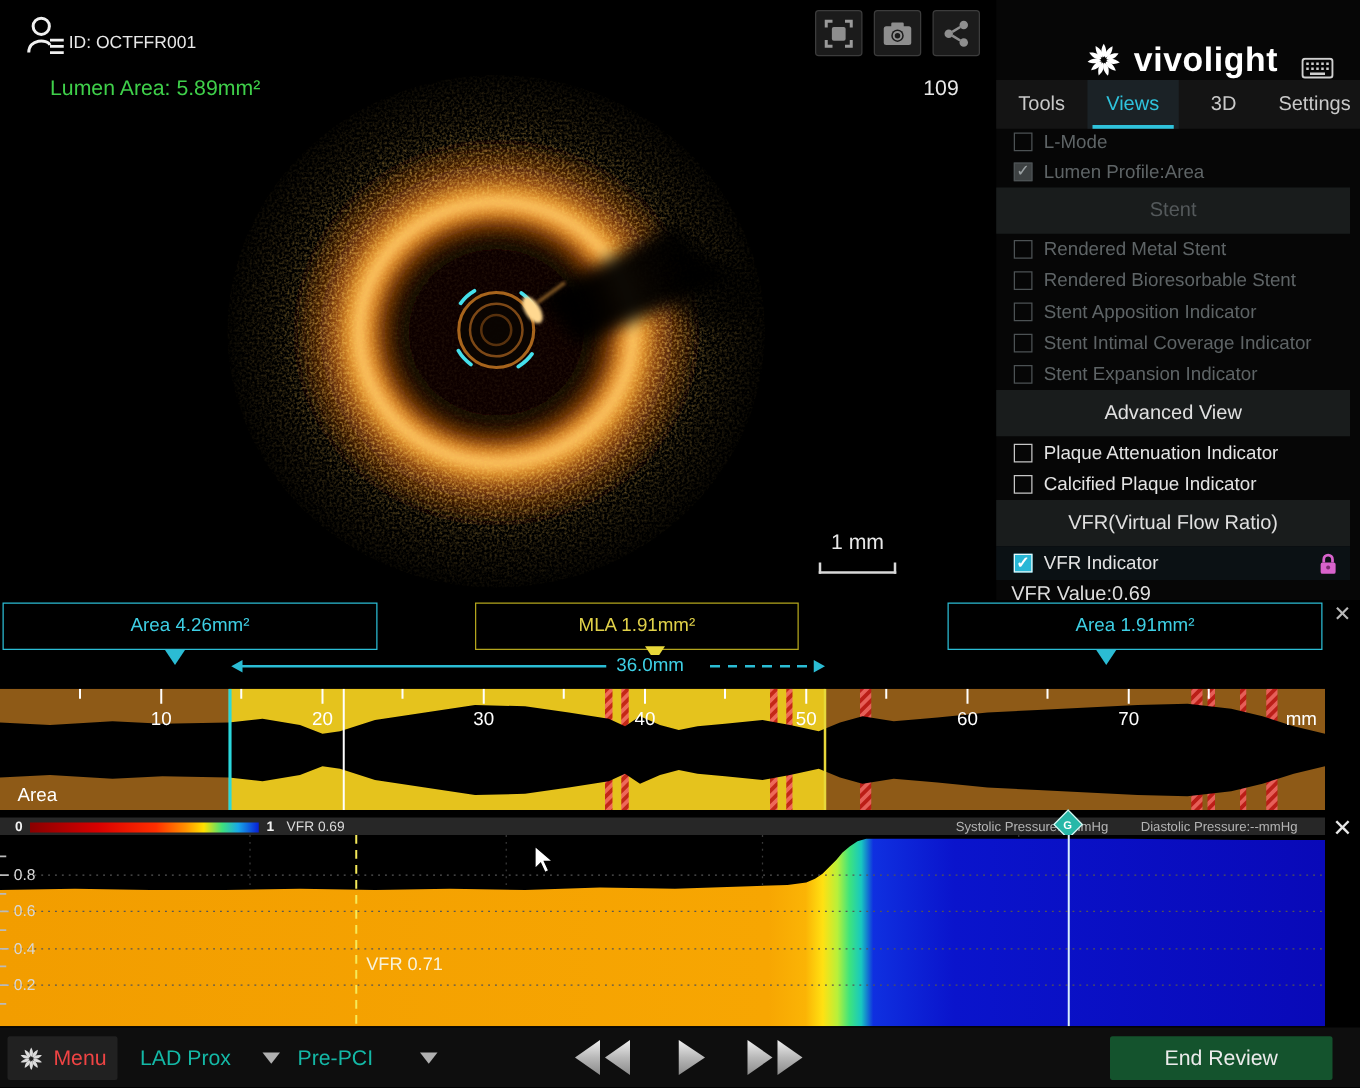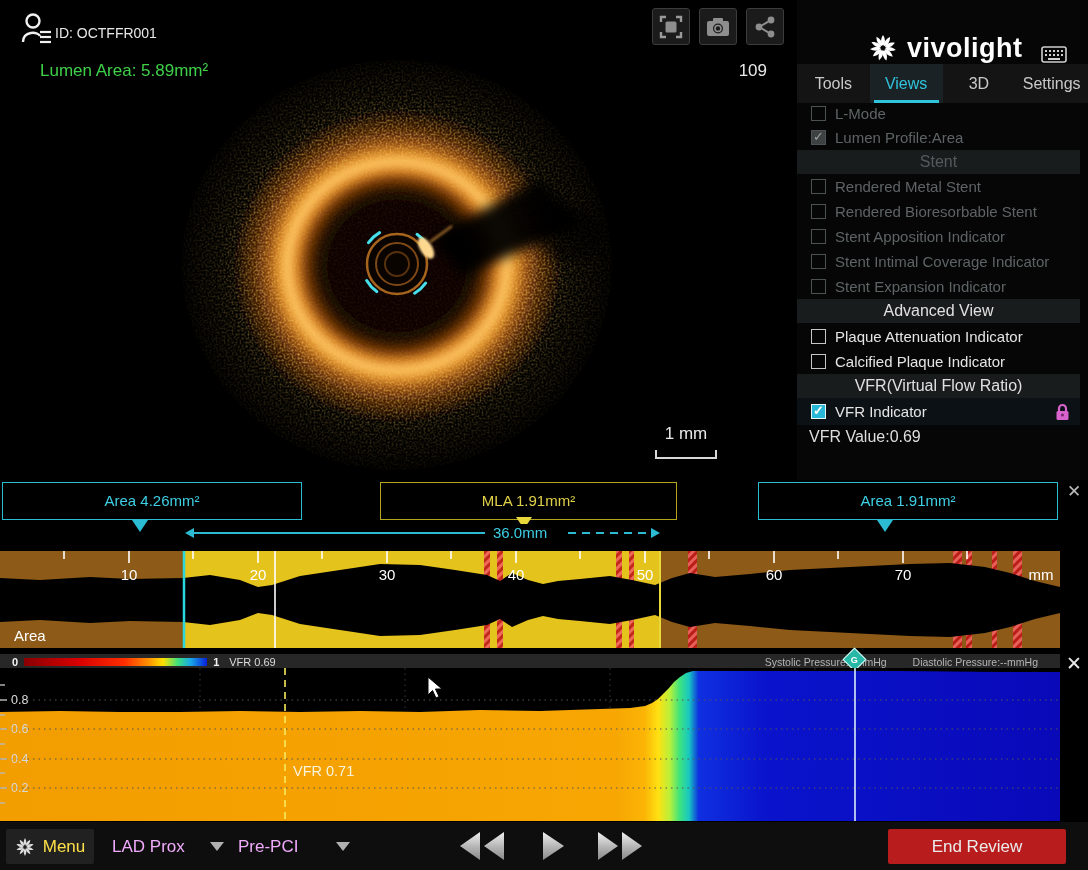--- a/index.html
+++ b/index.html
@@ -26,21 +26,21 @@
   .tab.active::after{content:"";position:absolute;left:4px;right:4px;bottom:0;height:3px;background:#2fc3dc;}
   .side-list{left:0;top:103px;width:283px;height:375px;}
   .cb-row{display:flex;align-items:center;padding-left:14px;height:25px;color:#e4e4e4;font-size:15px;position:relative;}
   .cb-row.dis{color:#5e6466;}
   .cb{width:15px;height:15px;border:1px solid #c6c6c6;margin-right:9px;flex:0 0 auto;position:relative;background:transparent;}
   .cb-row.dis .cb{border-color:#4c5254;}
   .cb.checked-gray{background:#3d4142;border-color:#5a6062;}
   .cb.checked-gray::after{content:"✓";position:absolute;left:1px;top:-2px;font-size:13px;color:#9aa0a2;}
   .cb.checked-cyan{background:#28b7d6;border-color:#e8f8fa;}
   .cb.checked-cyan::after{content:"✓";position:absolute;left:1px;top:-2px;font-size:13px;color:#fff;font-weight:bold;}
-  .sec-header{height:24px;background:#191c1c;color:#e0e0e0;font-size:16px;display:flex;align-items:center;justify-content:center;}
+  .sec-header{height:37px;background:#191c1c;color:#e0e0e0;font-size:16px;display:flex;align-items:center;justify-content:center;}
   .sec-header.dis{color:#54595b;}
   .vfr-row{background:#0b1114;height:27px;}
   .vfr-value-row{height:24px;display:flex;align-items:center;padding-left:12px;color:#dedede;font-size:16px;}
 
   
   #profile-panel{left:0;top:480px;width:1088px;height:170px;background:#000;}
   .meas-box{top:2px;height:38px;border:1px solid;display:flex;flex-direction:column;align-items:center;justify-content:center;line-height:18px;background:rgba(0,0,0,.55);}
   .meas-box .l1{font-size:15px;}
   .meas-box .l2{font-size:15px;}
   .box-cyan{border-color:#2bbcd4;color:#3ecfe4;}
@@ -59,24 +59,24 @@
   #vfr-header{left:0;top:0;width:1060px;height:15px;background:#272727;display:flex;align-items:center;}
   #vfr-header .cb-num{color:#f2f2f2;font-size:11px;font-weight:bold;}
   #vfr-colorbar{width:183px;height:8px;margin:0 6px 0 6px;background:linear-gradient(90deg,#8a0000 0%,#d90000 30%,#ff2e00 55%,#ff9100 68%,#ffe000 76%,#3fe07c 84%,#18a8e8 91%,#0820d8 100%);}
   .vfr-hdr-val{color:#dcdcdc;font-size:11px;margin-left:10px;}
   .press-text{color:#b4b4b4;font-size:10.5px;}
   .diamond{left:846px;top:-3px;width:17px;height:17px;background:#28b8a8;border:1px solid #dff5f2;transform:rotate(45deg);display:flex;align-items:center;justify-content:center;}
   .diamond span{transform:rotate(-45deg);color:#fff;font-size:9px;font-weight:bold;}
 
   
   #bottom-bar{left:0;top:822px;width:1088px;height:48px;background:#0e0e0e;}
-  .menu-btn{left:6px;top:7px;width:88px;height:35px;background:#212121;border-radius:2px;display:flex;align-items:center;justify-content:center;gap:8px;color:#fde047;font-size:17px;}
-  .select-ctl{top:7px;height:35px;display:flex;align-items:center;justify-content:space-between;color:#f0abfc;font-size:17px;}
+  .menu-btn{left:6px;top:7px;width:88px;height:35px;background:#212121;border-radius:2px;display:flex;align-items:center;justify-content:center;gap:8px;color:#ef4444;font-size:17px;}
+  .select-ctl{top:7px;height:35px;display:flex;align-items:center;justify-content:space-between;color:#14b8a6;font-size:17px;}
   .caret{width:0;height:0;border-left:7px solid transparent;border-right:7px solid transparent;border-top:9px solid #b0b0b0;}
-  .end-review{left:888px;top:7px;width:178px;height:35px;background:#b91c1c;border-radius:2px;display:flex;align-items:center;justify-content:center;color:#ebebeb;font-size:17px;}
+  .end-review{left:888px;top:7px;width:178px;height:35px;background:#14532d;border-radius:2px;display:flex;align-items:center;justify-content:center;color:#ebebeb;font-size:17px;}
 </style>
 </head>
 <body>
 
 <div id="app">
 
   <div id="oct-area" class="abs">
     <svg class="abs" width="797" height="480" viewBox="0 0 797 480">
       <defs>
         <radialGradient id="ringGrad" cx="50%" cy="50%">
@@ -272,21 +272,21 @@
       <div class="vfr-value-row">VFR Value:0.69</div>
     </div>
 
   </div>
 
   <div id="profile-panel" class="abs">
 
     <div class="abs meas-box box-cyan" style="left:2px;width:300px">
       <div class="l1">Area 4.26mm²</div>
     </div>
-    <div class="abs meas-box box-yellow" style="left:380px;width:297px">
+    <div class="abs meas-box box-yellow" style="left:380px;width:259px">
       <div class="l1">MLA 1.91mm²</div>
     </div>
     <div class="abs meas-box box-cyan" style="left:758px;width:300px">
       <div class="l1">Area 1.91mm²</div>
     </div>
     <div class="abs close-x" style="left:1062px;top:2px">✕</div>
 
     <div class="abs tri-down" style="left:132px;top:40px"></div>
     <div class="abs tri-down yel" style="left:516px;top:37px"></div>
     <div class="abs tri-down" style="left:877px;top:40px"></div>

